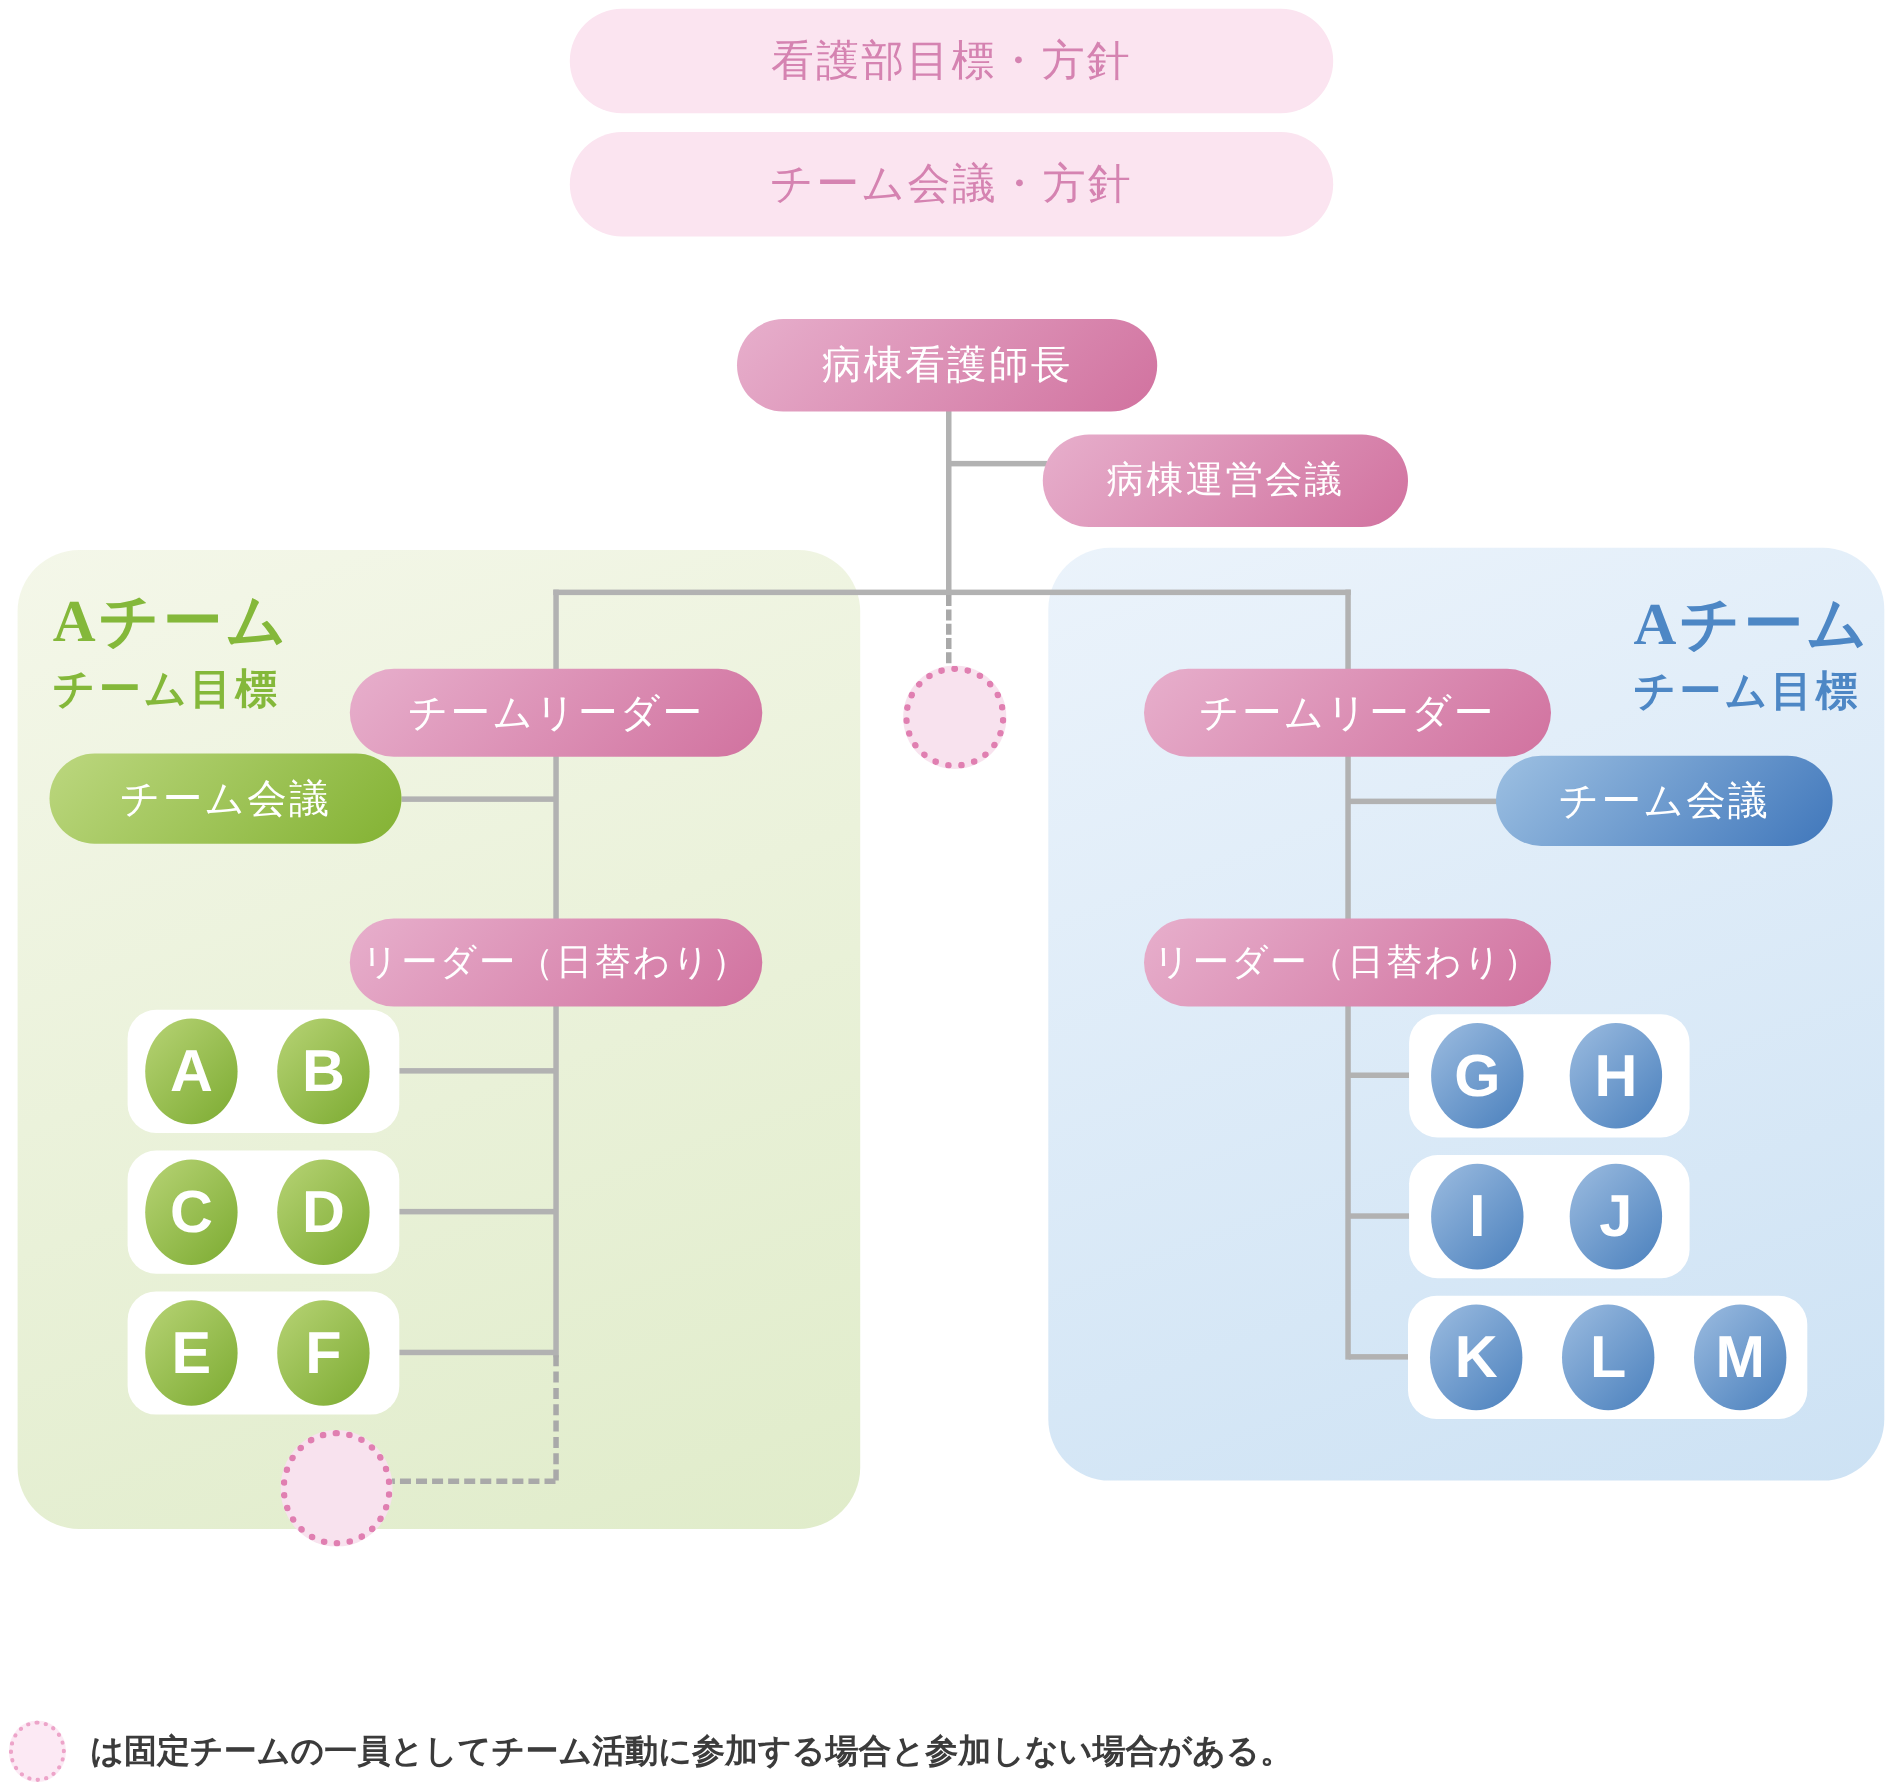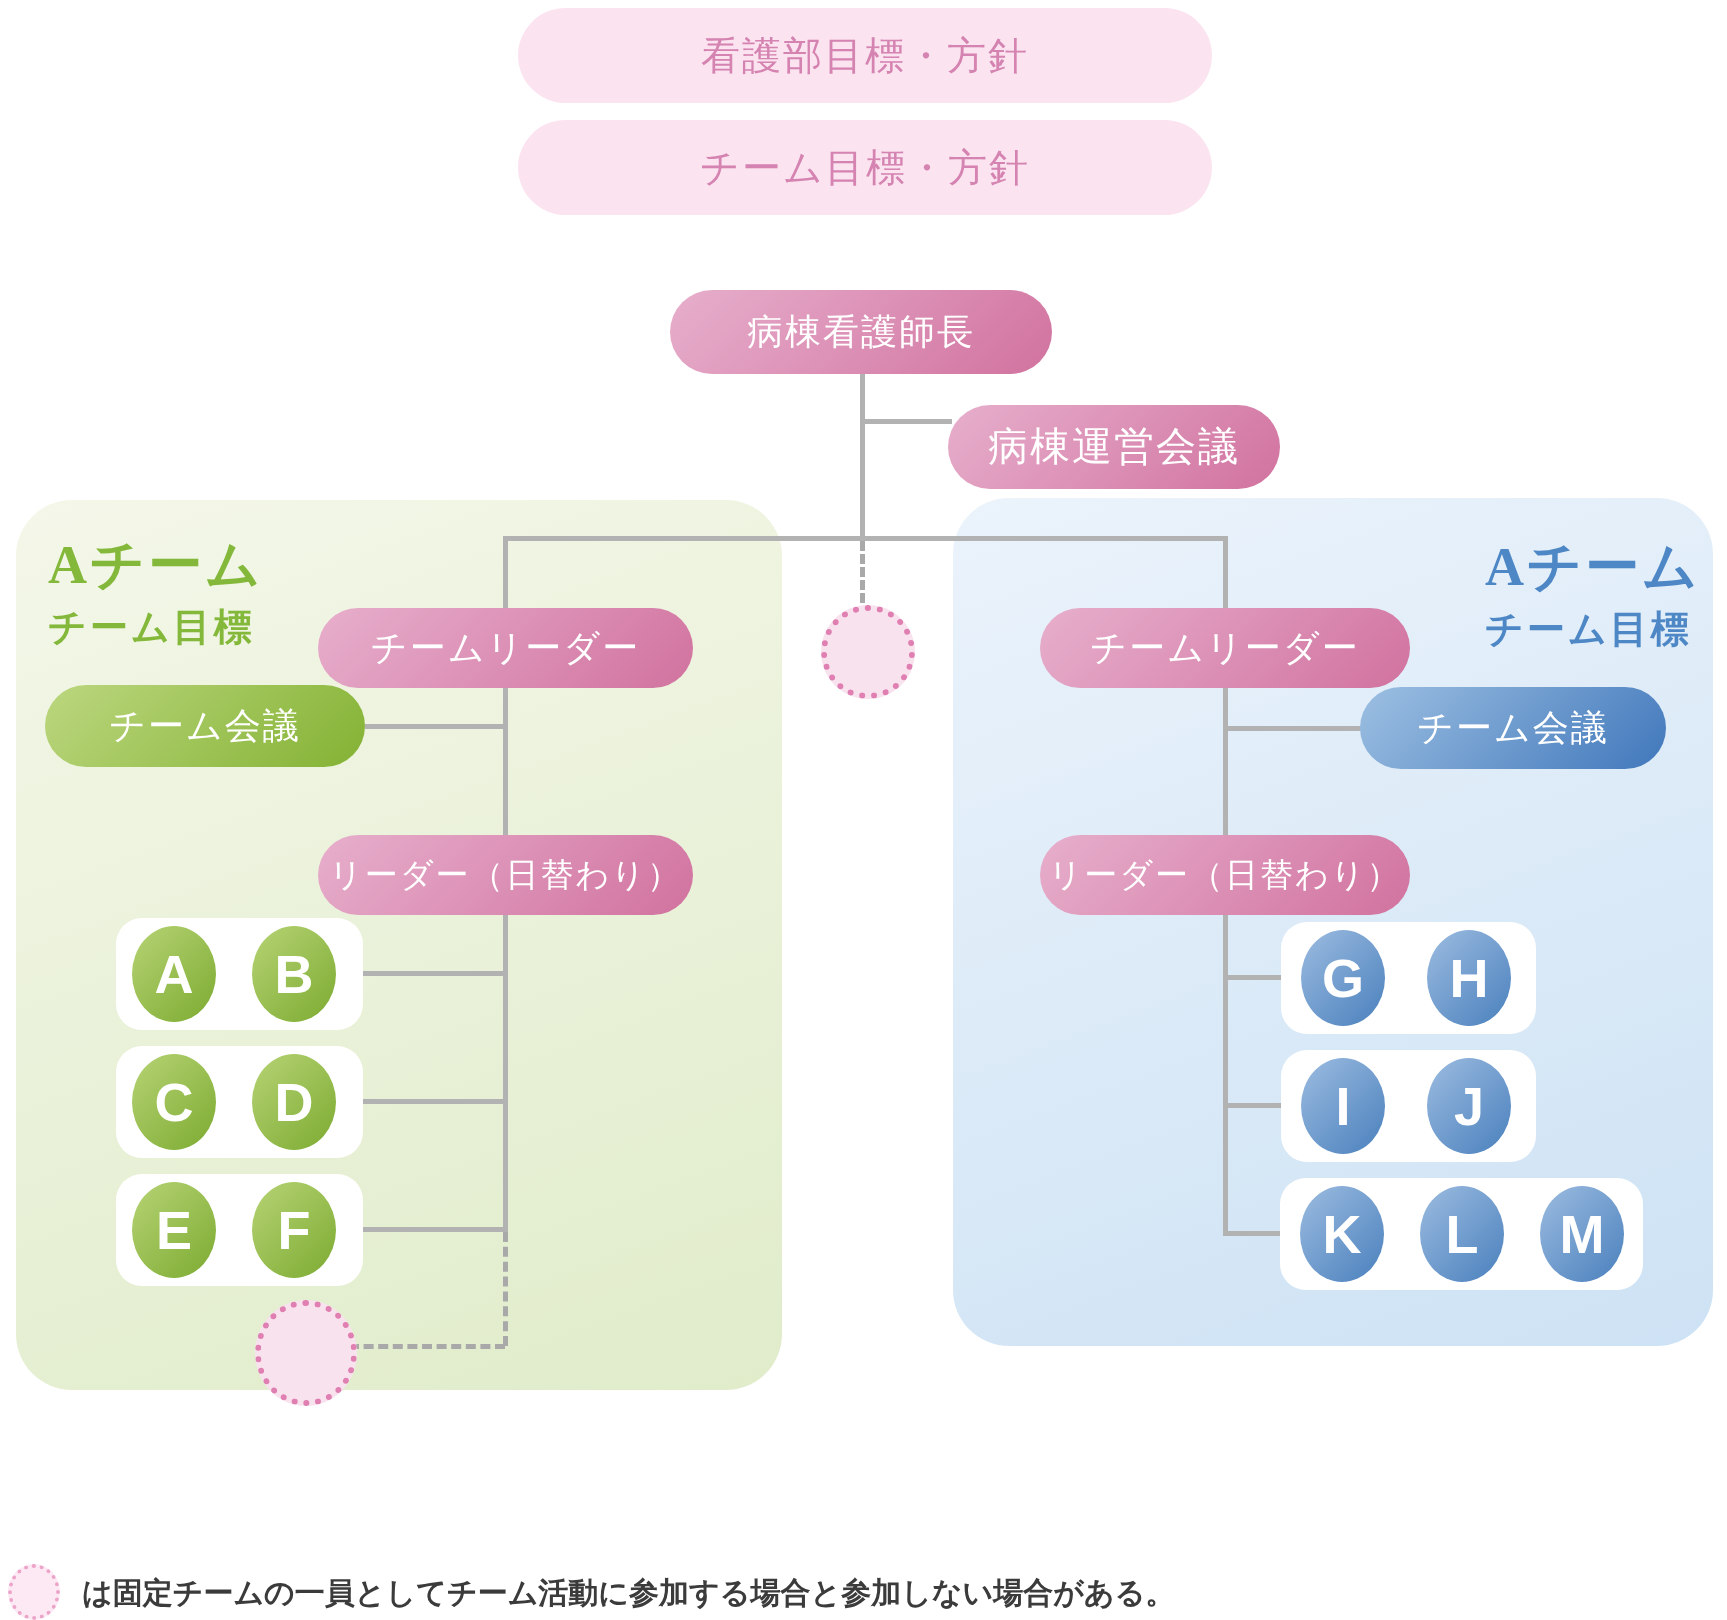--- a/index.html
+++ b/index.html
@@ -71,26 +71,26 @@
   <div class="line" style="left:1226px;top:1231px;width:55px;height:5px;"></div>
 
   <div class="dash-v" style="left:860px;top:541px;height:62px;"></div>
   <div class="dash-v" style="left:503px;top:1232px;height:114px;"></div>
   <div class="dash-h" style="left:349px;top:1344px;width:156px;"></div>
 
   <div class="pill pill-pale" style="left:518px;top:8px;width:694px;height:95px;border-radius:48px;">
     <span>看護部目標・方針</span>
   </div>
   <div class="pill pill-pale" style="left:518px;top:120px;width:694px;height:95px;border-radius:48px;">
-    <span>チーム目標・方針</span>
+    <span>チーム会議・方針</span>
   </div>
   <div class="pill pill-pink" style="left:670px;top:265px;width:382px;height:84px;border-radius:42px;font-size:36px;">
     <span>病棟看護師長</span>
   </div>
-  <div class="pill pill-pink" style="left:948px;top:380px;width:332px;height:84px;border-radius:42px;font-size:40px;">
+  <div class="pill pill-pink" style="left:948px;top:370px;width:332px;height:84px;border-radius:42px;font-size:34px;">
     <span>病棟運営会議</span>
   </div>
 
   <div class="dashed-circle" style="left:821px;top:605px;width:82px;height:82px;"></div>
 
   <div class="team-name ta-text" style="left:48px;top:538px;">Aチーム</div>
   <div class="team-goal ta-text" style="left:48px;top:608px;">チーム目標</div>
 
   <div class="pill pill-pink" style="left:318px;top:583px;width:375px;height:80px;border-radius:40px;font-size:36px;">
     <span>チームリーダー</span>

